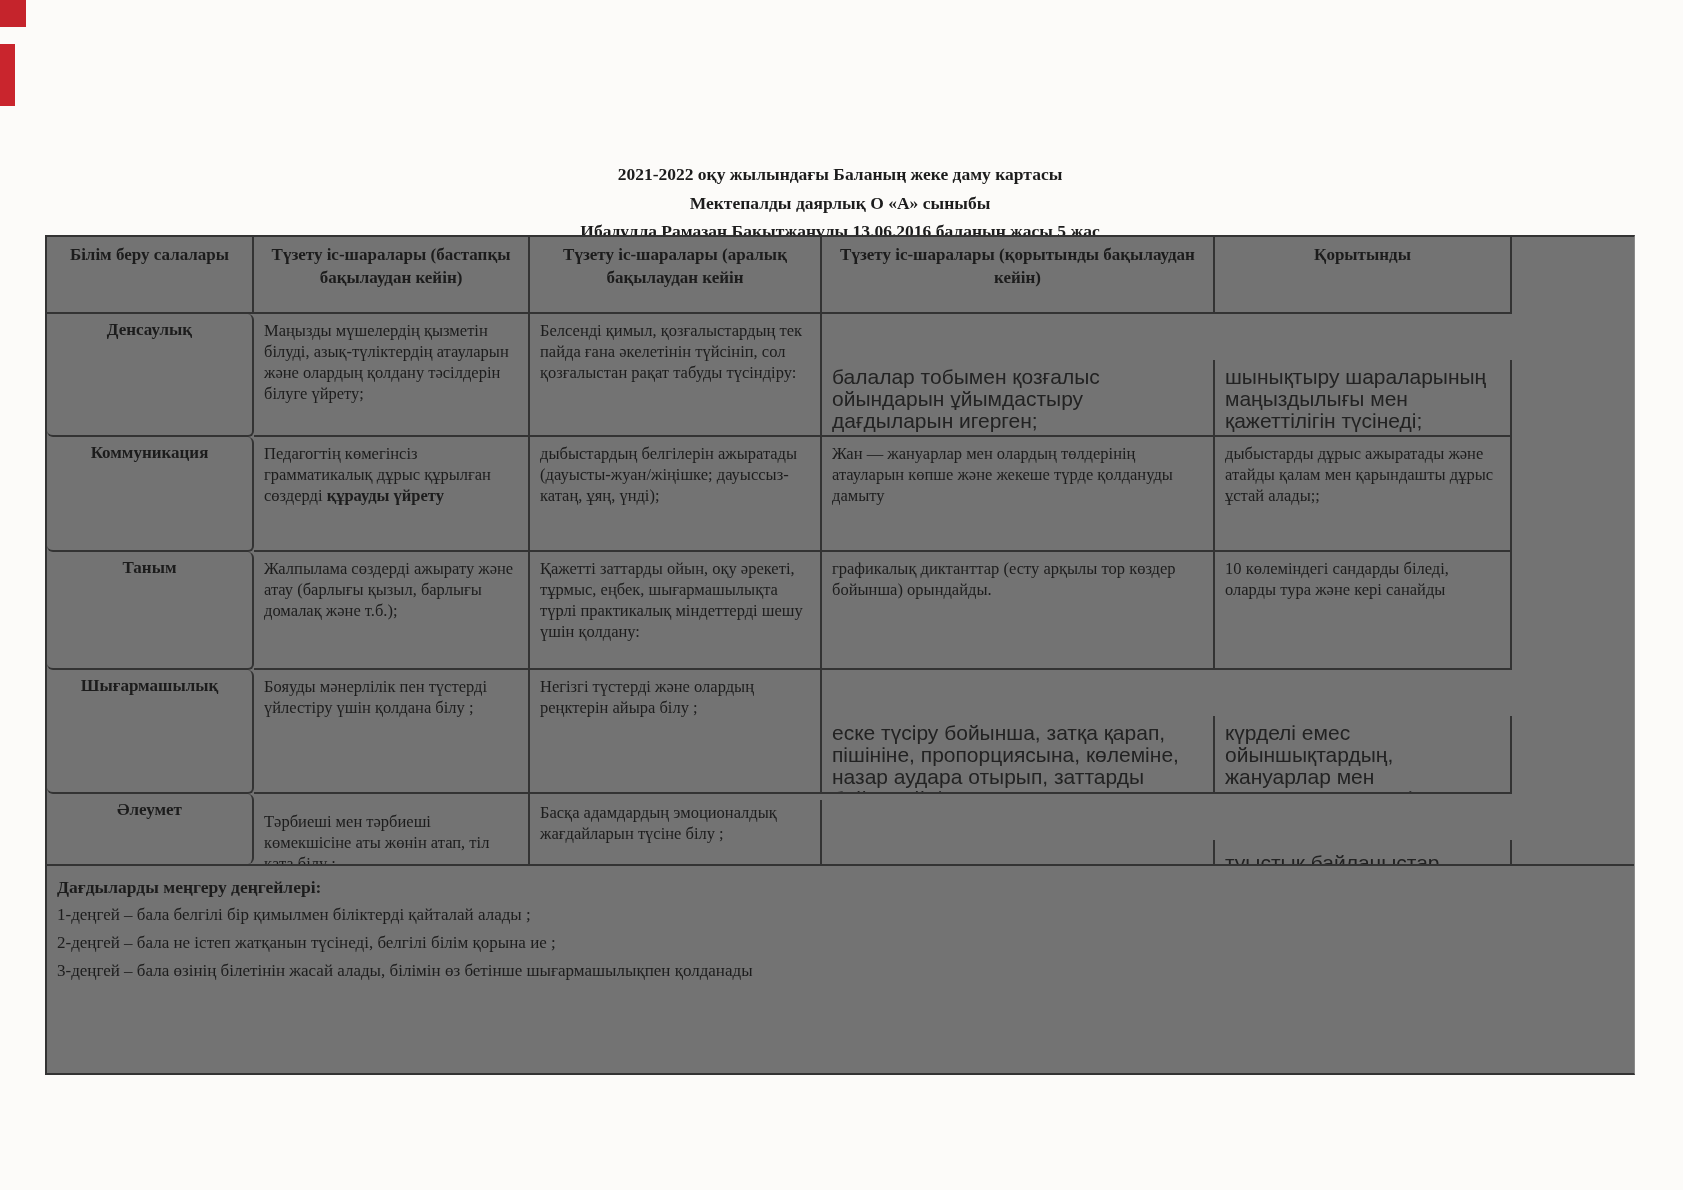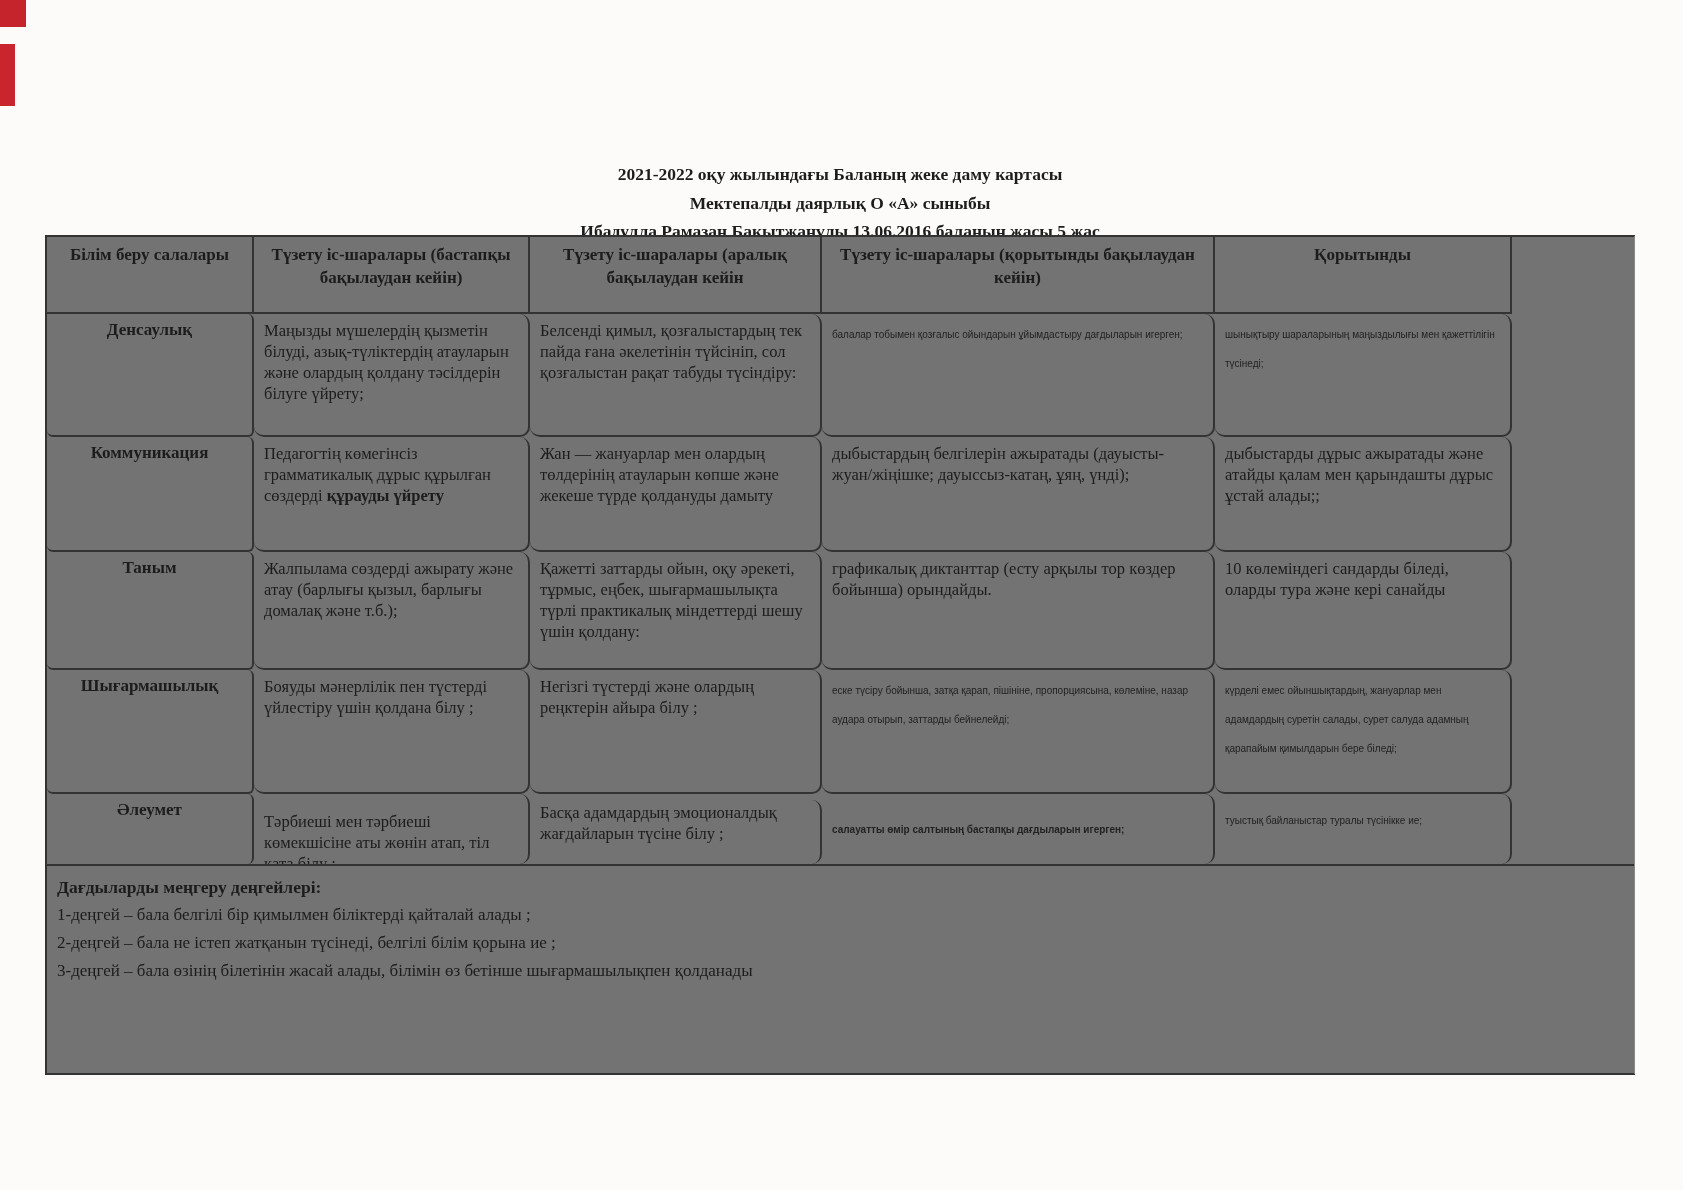--- a/index.html
+++ b/index.html
@@ -45,25 +45,26 @@
   .grid > div.no-bb { border-bottom:none; }
 
   .h {
     font-weight:bold; font-size:17px; line-height:23px;
     text-align:center; padding:6px 8px 0 8px;
   }
   .cat {
     font-weight:bold; font-size:17px; text-align:center; padding-top:6px;border-radius:6px;
   }
   .cell {
-    font-size:16.5px; line-height:21px; padding:6px 10px 0 10px;border-radius:10px;
+    font-size:16.5px; line-height:21px; padding:6px 10px 0 10px;
   }
   .cell.sans {
-    font-family:"Liberation Sans", sans-serif; font-size:10px; line-height:29px;
+    font-family:"Liberation Sans", sans-serif; font-size:21px; line-height:22px;
     color:#222;
+    margin-top:46px;
   }
   .cell b { font-weight:bold; }
 
   
   .footer {
     border-top:2px solid #333;
     flex:1;
     padding:7px 12px 0 10px;
     font-size:17px; line-height:28px;
   }
@@ -92,22 +93,22 @@
       <div class="h">Қорытынды</div>
 
       <div class="cat">Денсаулық</div>
       <div class="cell"><span>Маңызды мүшелердің қызметін білуді, азық-түліктердің атауларын және олардың қолдану тәсілдерін білуге үйрету;</span></div>
       <div class="cell"><span>Белсенді қимыл, қозғалыстардың тек пайда ғана әкелетінін түйсініп, сол қозғалыстан рақат табуды  түсіндіру:</span></div>
       <div class="cell sans"><span>балалар тобымен қозғалыс ойындарын ұйымдастыру дағдыларын игерген;</span></div>
       <div class="cell sans"><span>шынықтыру шараларының маңыздылығы мен қажеттілігін түсінеді;</span></div>
 
       <div class="cat">Коммуникация</div>
       <div class="cell"><span>Педагогтің көмегінсіз грамматикалық дұрыс құрылған  сөздерді </span><b>құрауды үйрету</b></div>
+      <div class="cell"><span>дыбыстардың белгілерін ажыратады (дауысты-жуан/жіңішке; дауыссыз-катаң, ұяң, үнді);</span></div>
       <div class="cell"><span>Жан — жануарлар мен олардың төлдерінің атауларын көпше және жекеше түрде қолдануды дамыту</span></div>
-      <div class="cell"><span>дыбыстардың белгілерін ажыратады (дауысты-жуан/жіңішке; дауыссыз-катаң, ұяң, үнді);</span></div>
       <div class="cell"><span>дыбыстарды дұрыс ажыратады және атайды қалам мен қарындашты дұрыс ұстай алады;;</span></div>
 
       <div class="cat">Таным</div>
       <div class="cell"><span>Жалпылама сөздерді ажырату және атау (барлығы қызыл, барлығы домалақ және т.б.);</span></div>
       <div class="cell"><span>Қажетті заттарды ойын, оқу әрекеті, тұрмыс, еңбек, шығармашылықта түрлі практикалық міндеттерді шешу үшін қолдану:</span></div>
       <div class="cell"><span>графикалық диктанттар (есту арқылы тор көздер бойынша) орындайды.</span></div>
       <div class="cell"><span>10 көлеміндегі сандарды біледі, оларды тура және кері санайды</span></div>
 
       <div class="cat">Шығармашылық</div>
       <div class="cell"><span>Бояуды мәнерлілік пен түстерді үйлестіру үшін қолдана білу ;</span></div>

